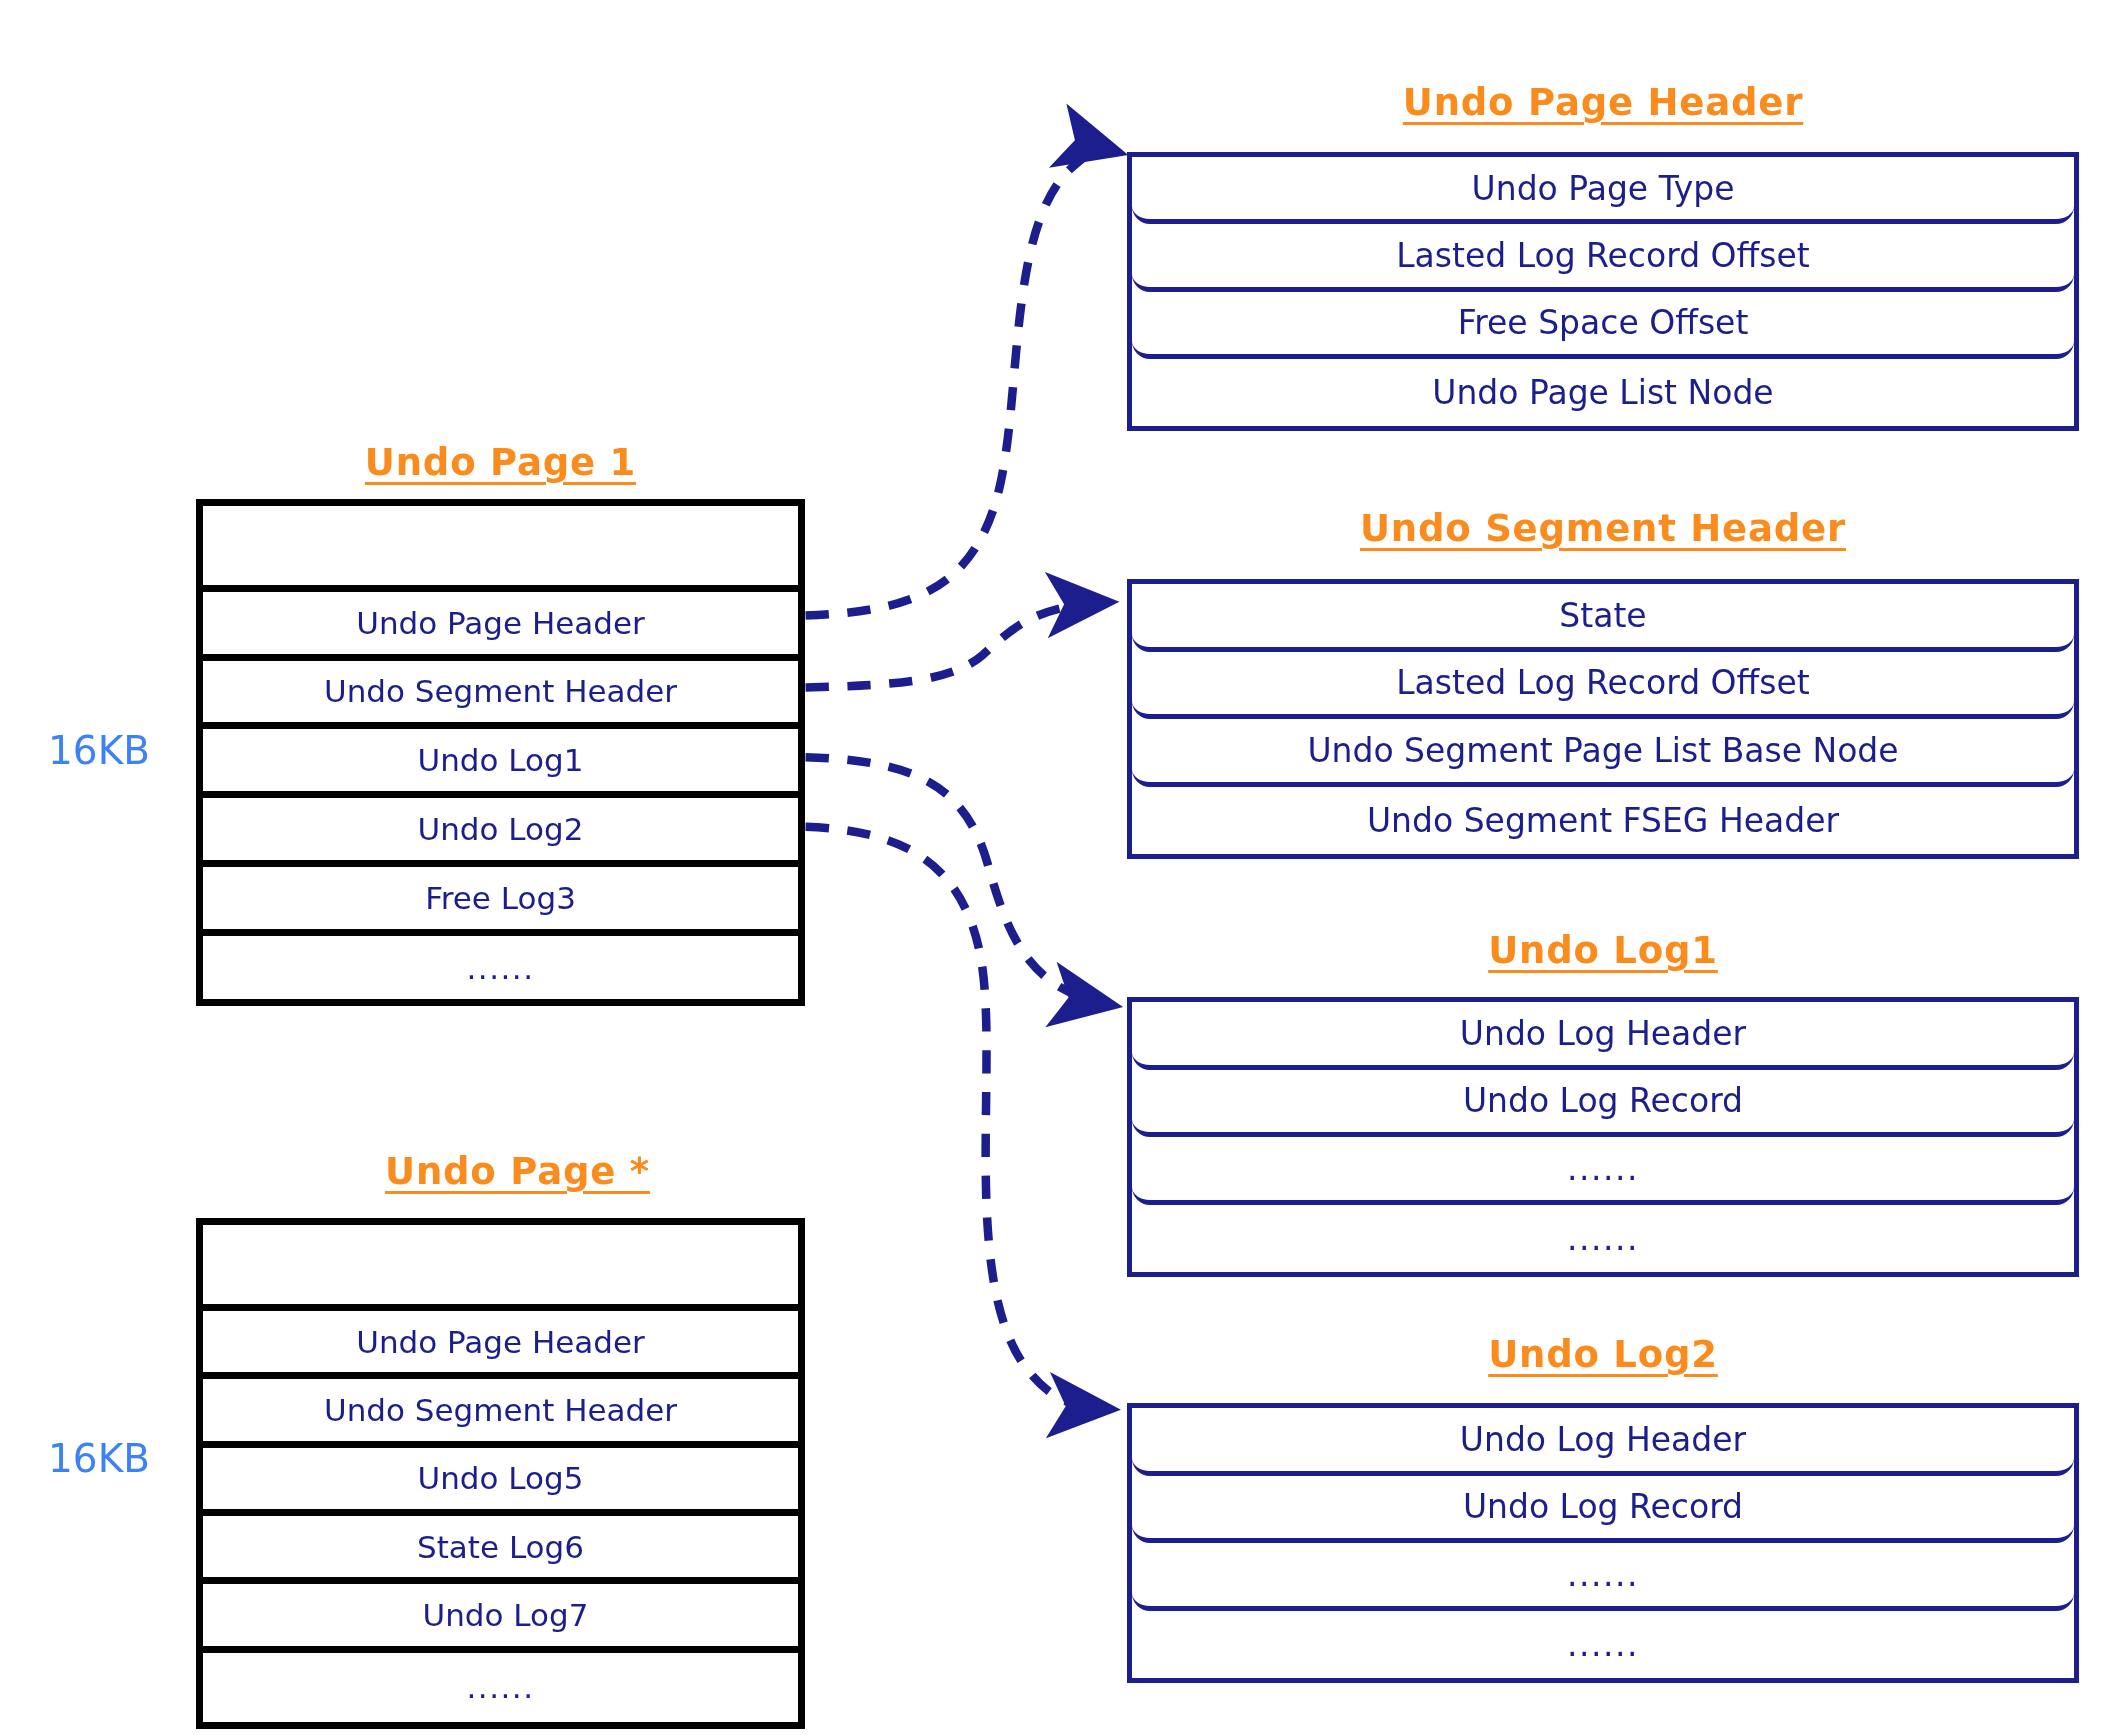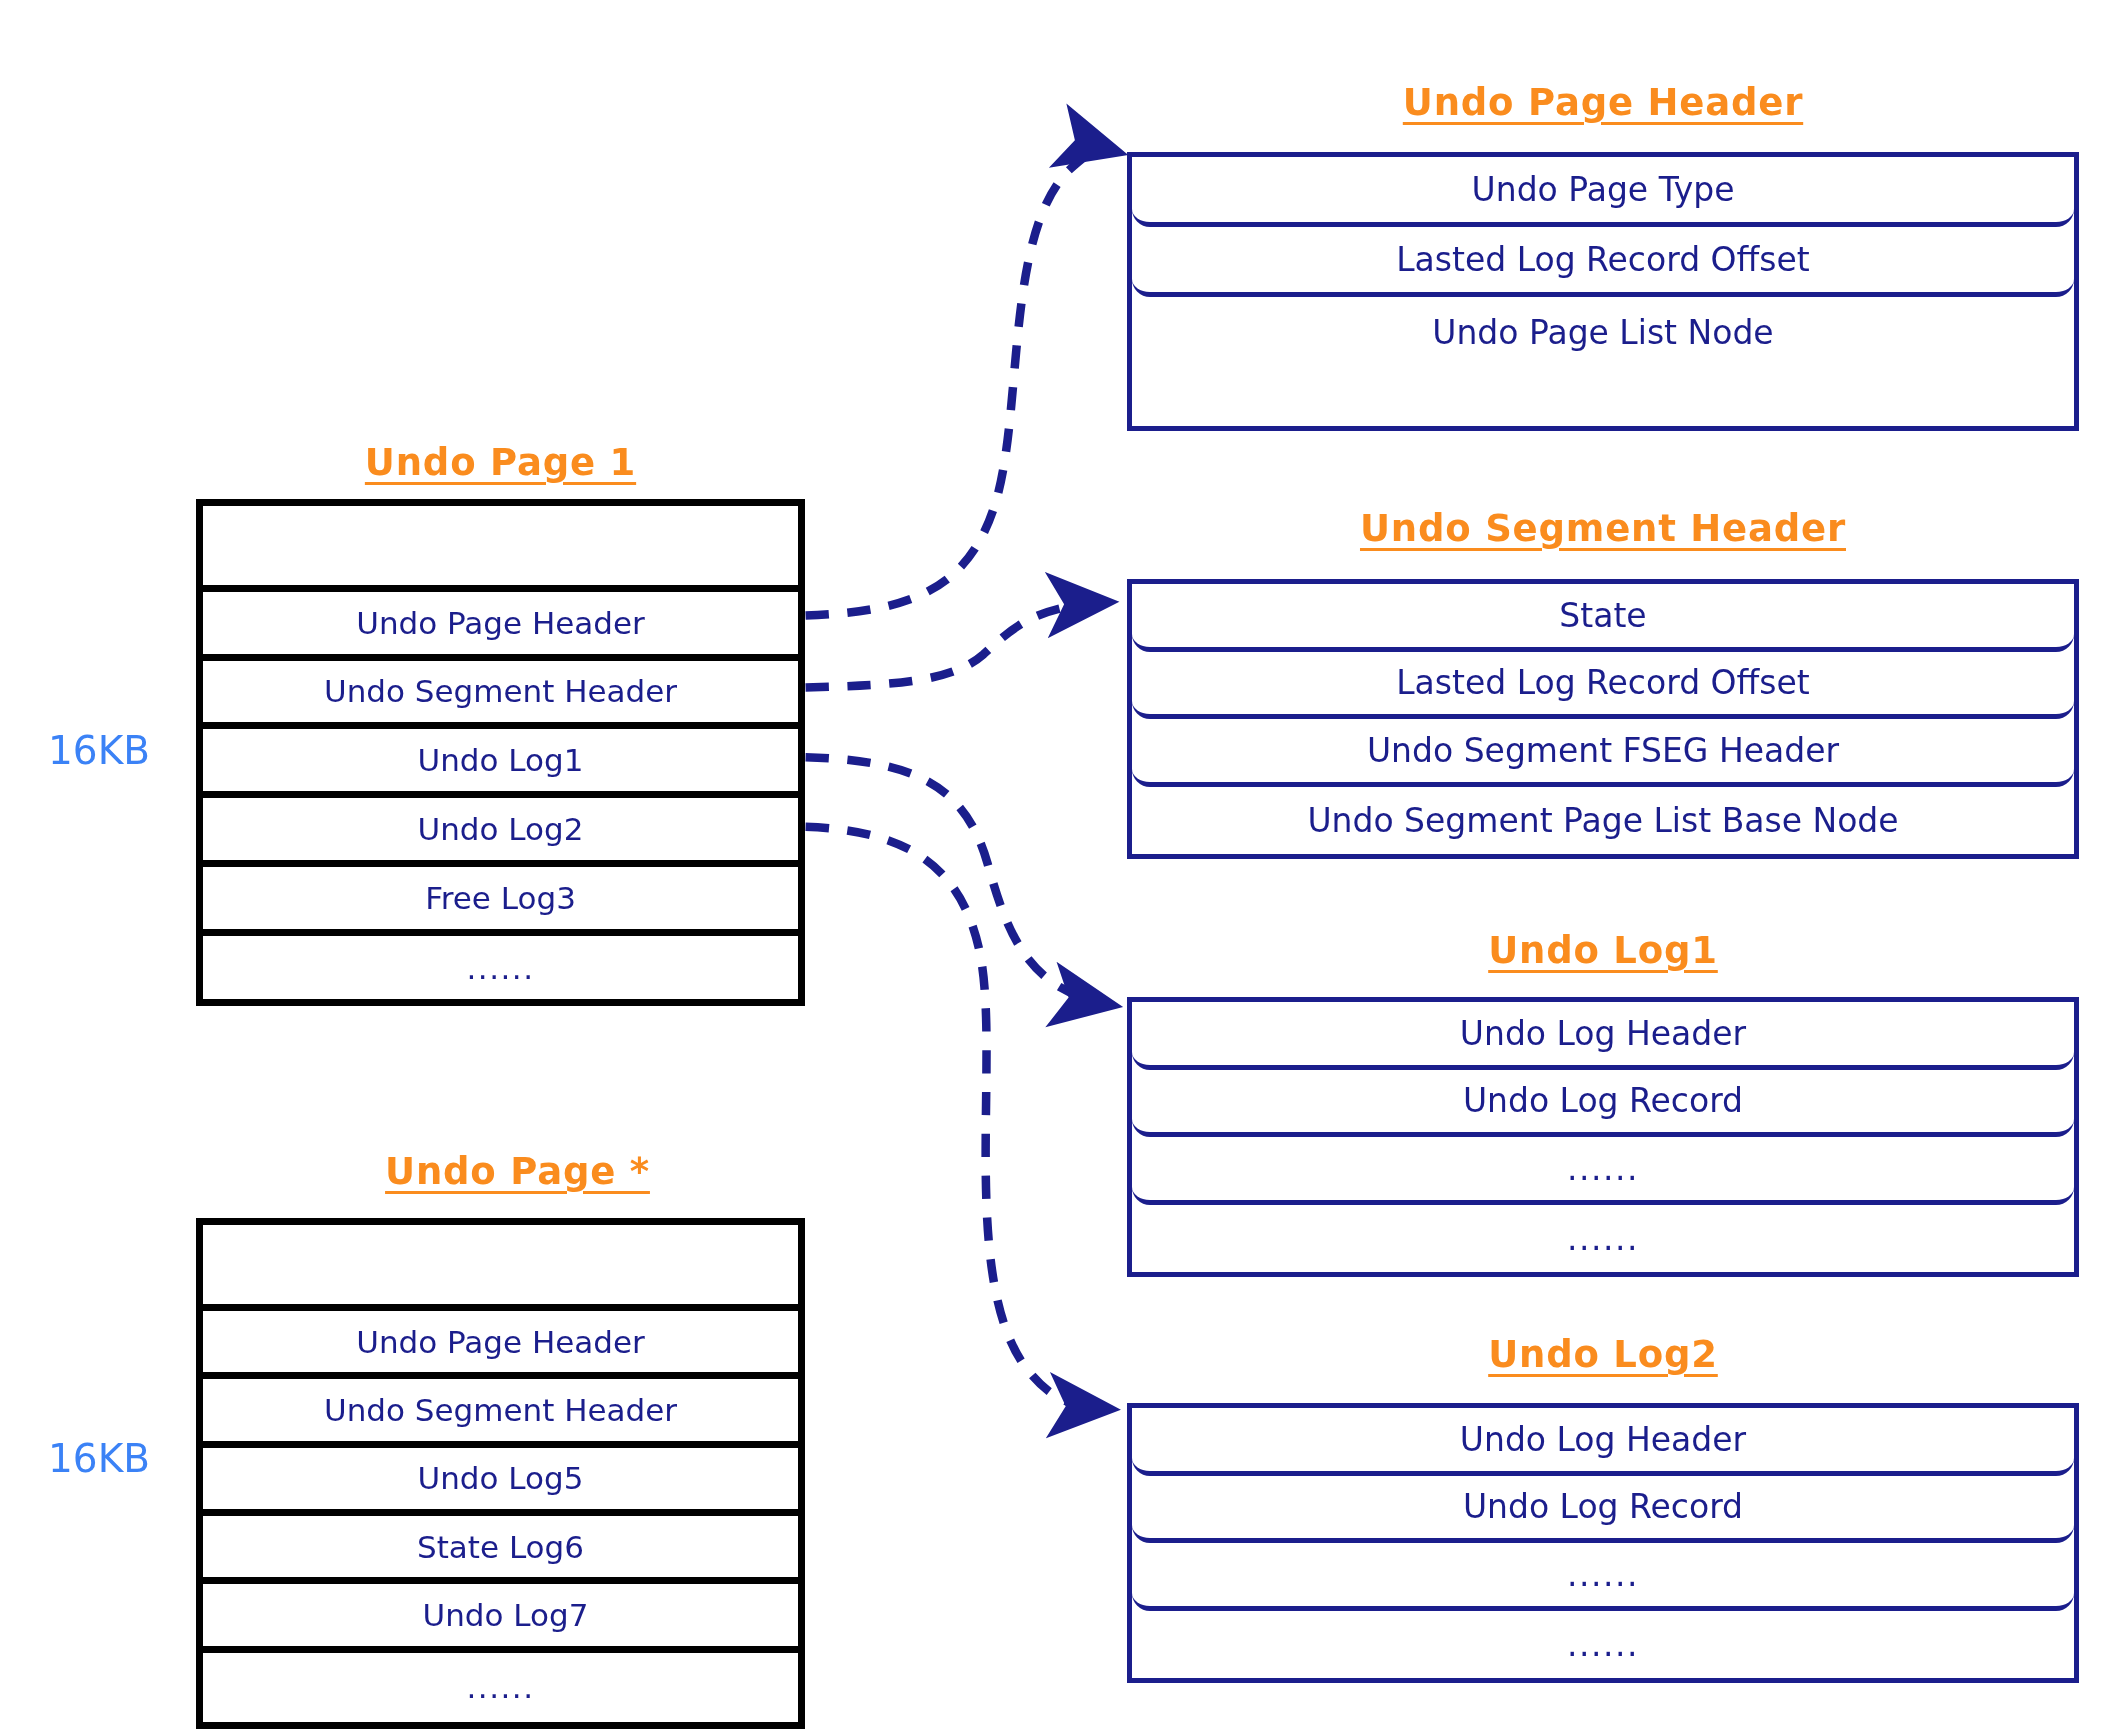--- a/index.html
+++ b/index.html
@@ -152,30 +152,31 @@
     <div class="row" style="height:70px;">State Log6</div>
     <div class="row" style="height:70px;padding-left:10px;">Undo Log7</div>
     <div class="row dots" style="height:71px;">......</div>
   </div>
 
   <div class="box-title" style="left:1127px; top:81px; width:952px;">Undo Page Header</div>
 
   <div class="blue-table" style="left:1127px; top:152px; width:952px; height:279px;">
     <div class="row" style="height:70px;">Undo Page Type</div>
     <div class="row" style="height:70px;">Lasted Log Record Offset</div>
+    <div class="row" style="height:70px;">Free Space Offset</div>
     <div class="row" style="height:70px;">Undo Page List Node</div>
   </div>
 
   <div class="box-title" style="left:1127px; top:507px; width:952px;">Undo Segment Header</div>
 
   <div class="blue-table" style="left:1127px; top:579px; width:952px; height:280px;">
     <div class="row" style="height:70px;">State</div>
     <div class="row" style="height:70px;">Lasted Log Record Offset</div>
+    <div class="row" style="height:70px;">Undo Segment Page List Base Node</div>
     <div class="row" style="height:70px;">Undo Segment FSEG Header</div>
-    <div class="row" style="height:70px;">Undo Segment Page List Base Node</div>
   </div>
 
   <div class="box-title" style="left:1127px; top:929px; width:952px;">Undo Log1</div>
 
   <div class="blue-table" style="left:1127px; top:997px; width:952px; height:280px;">
     <div class="row" style="height:70px;">Undo Log Header</div>
     <div class="row" style="height:70px;">Undo Log Record</div>
     <div class="row dots" style="height:70px;">......</div>
     <div class="row dots" style="height:70px;">......</div>
   </div>

